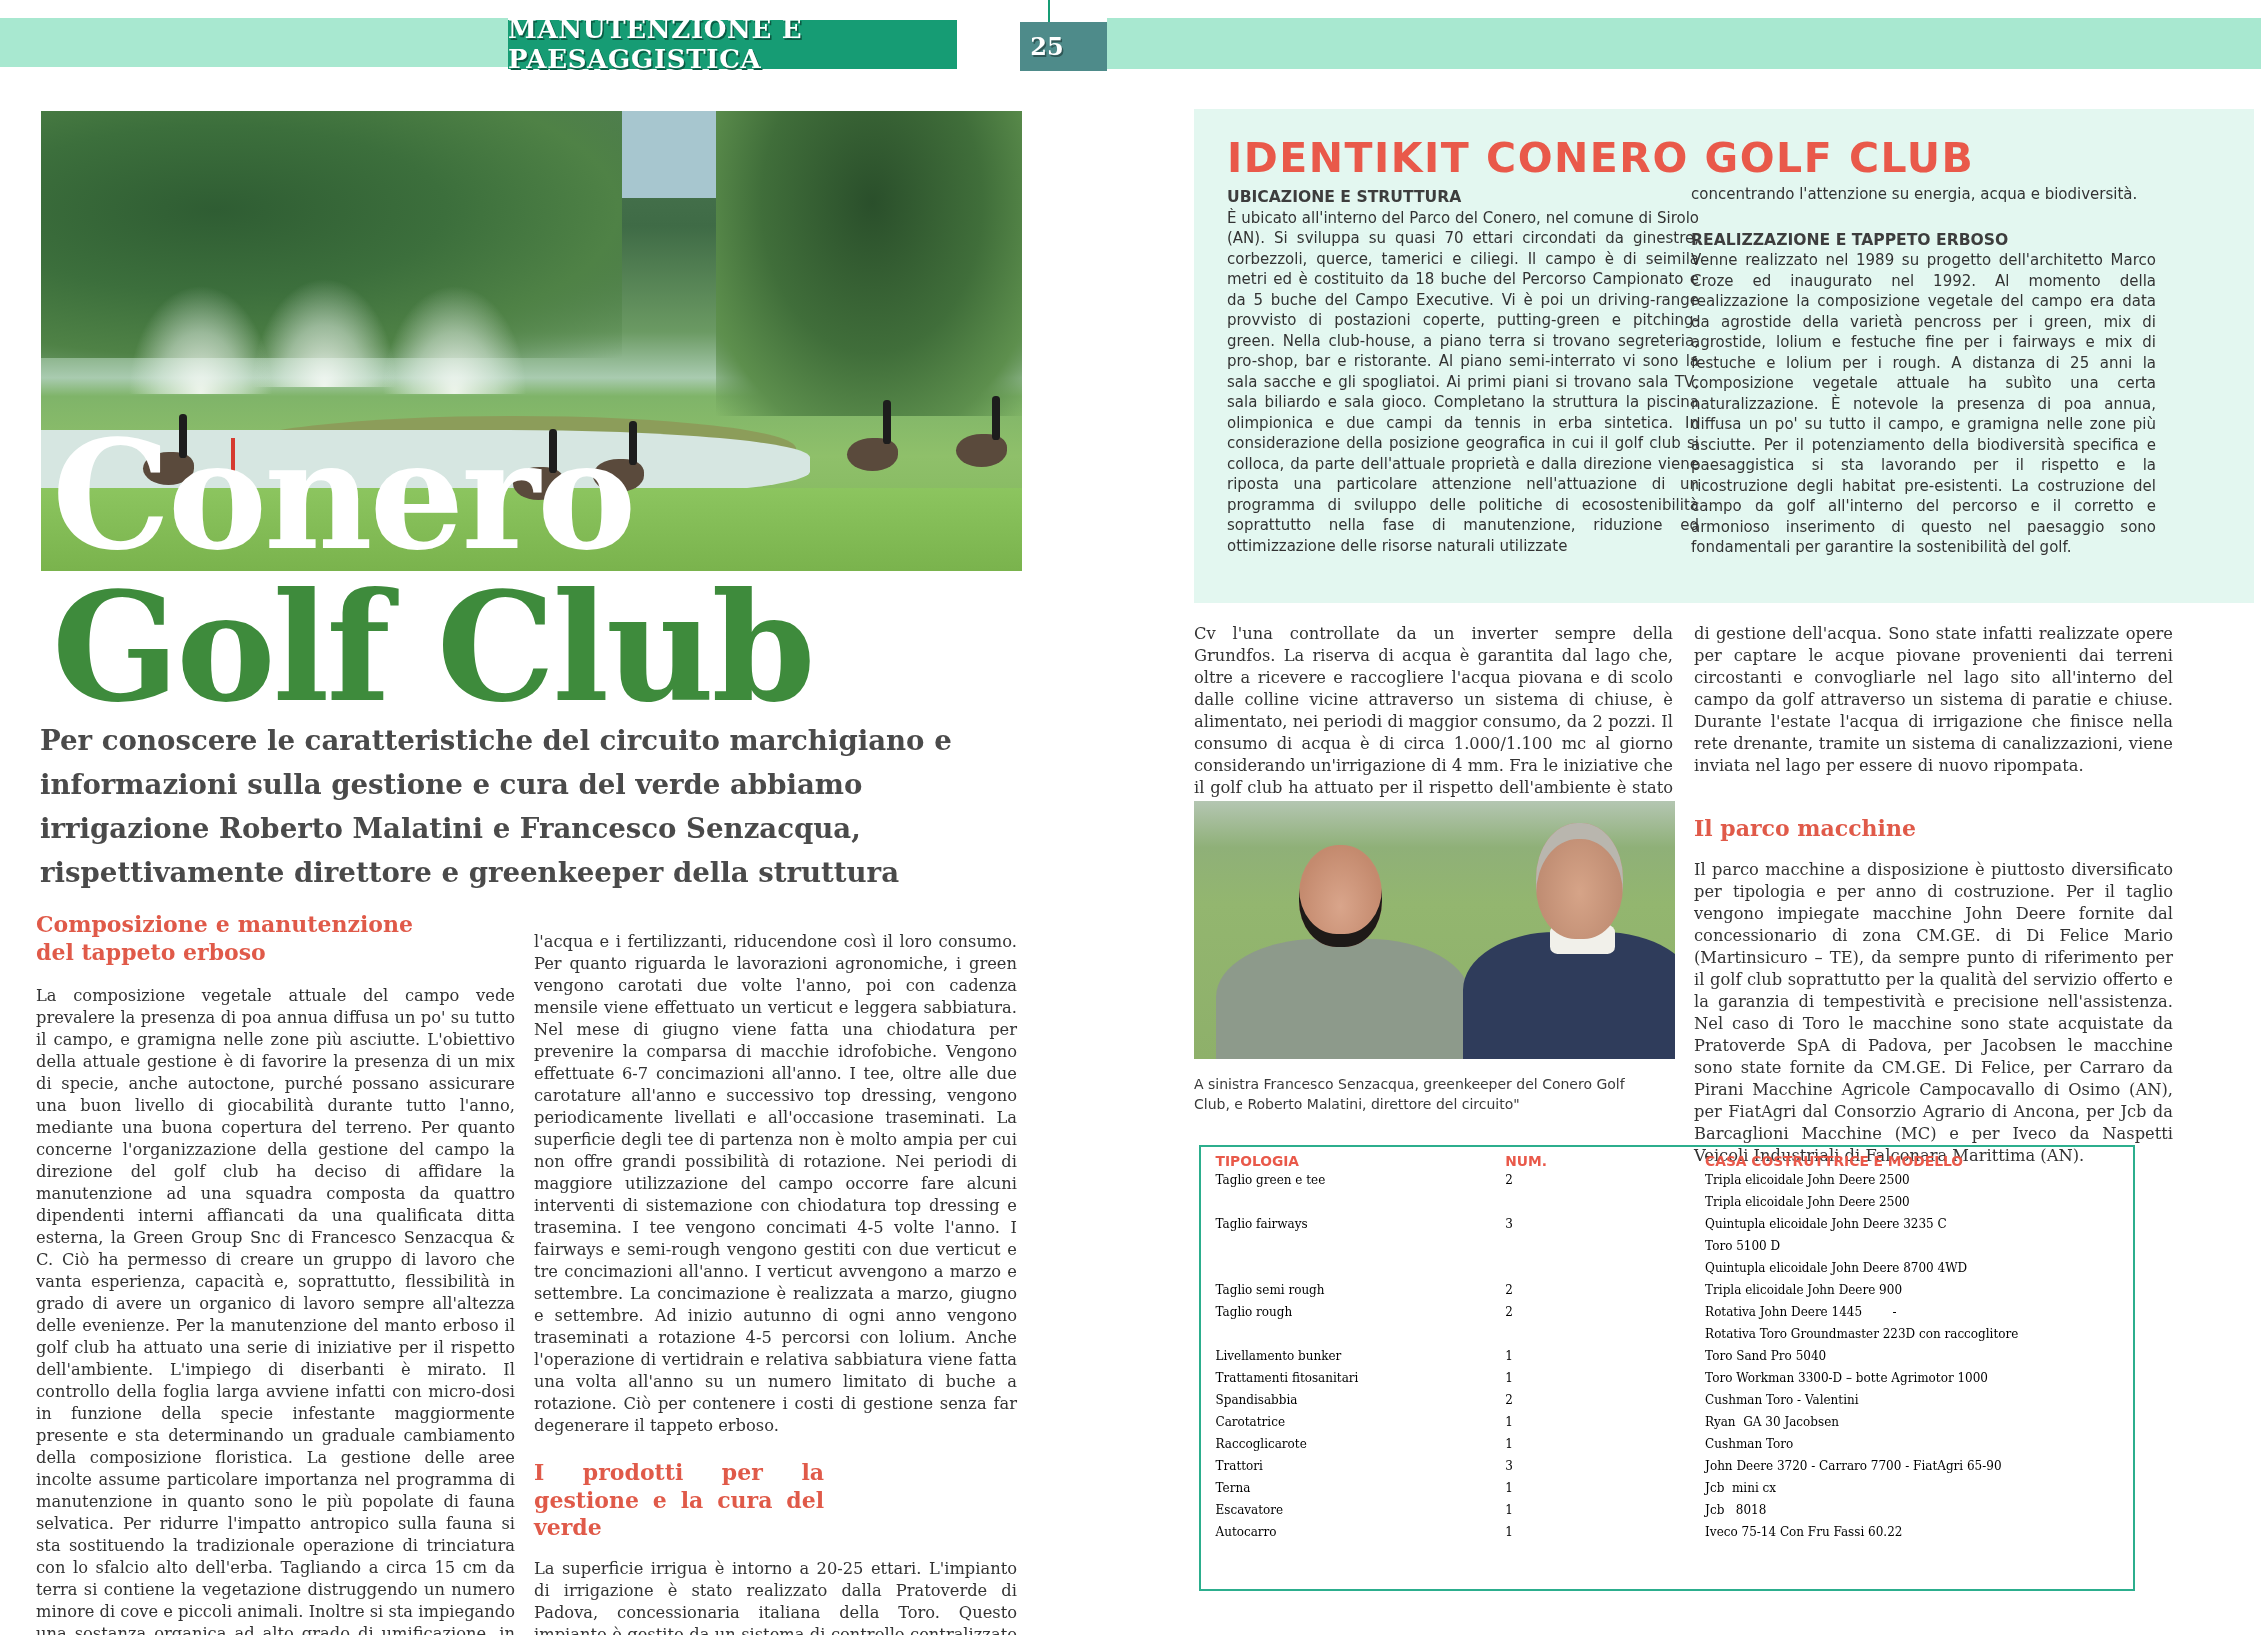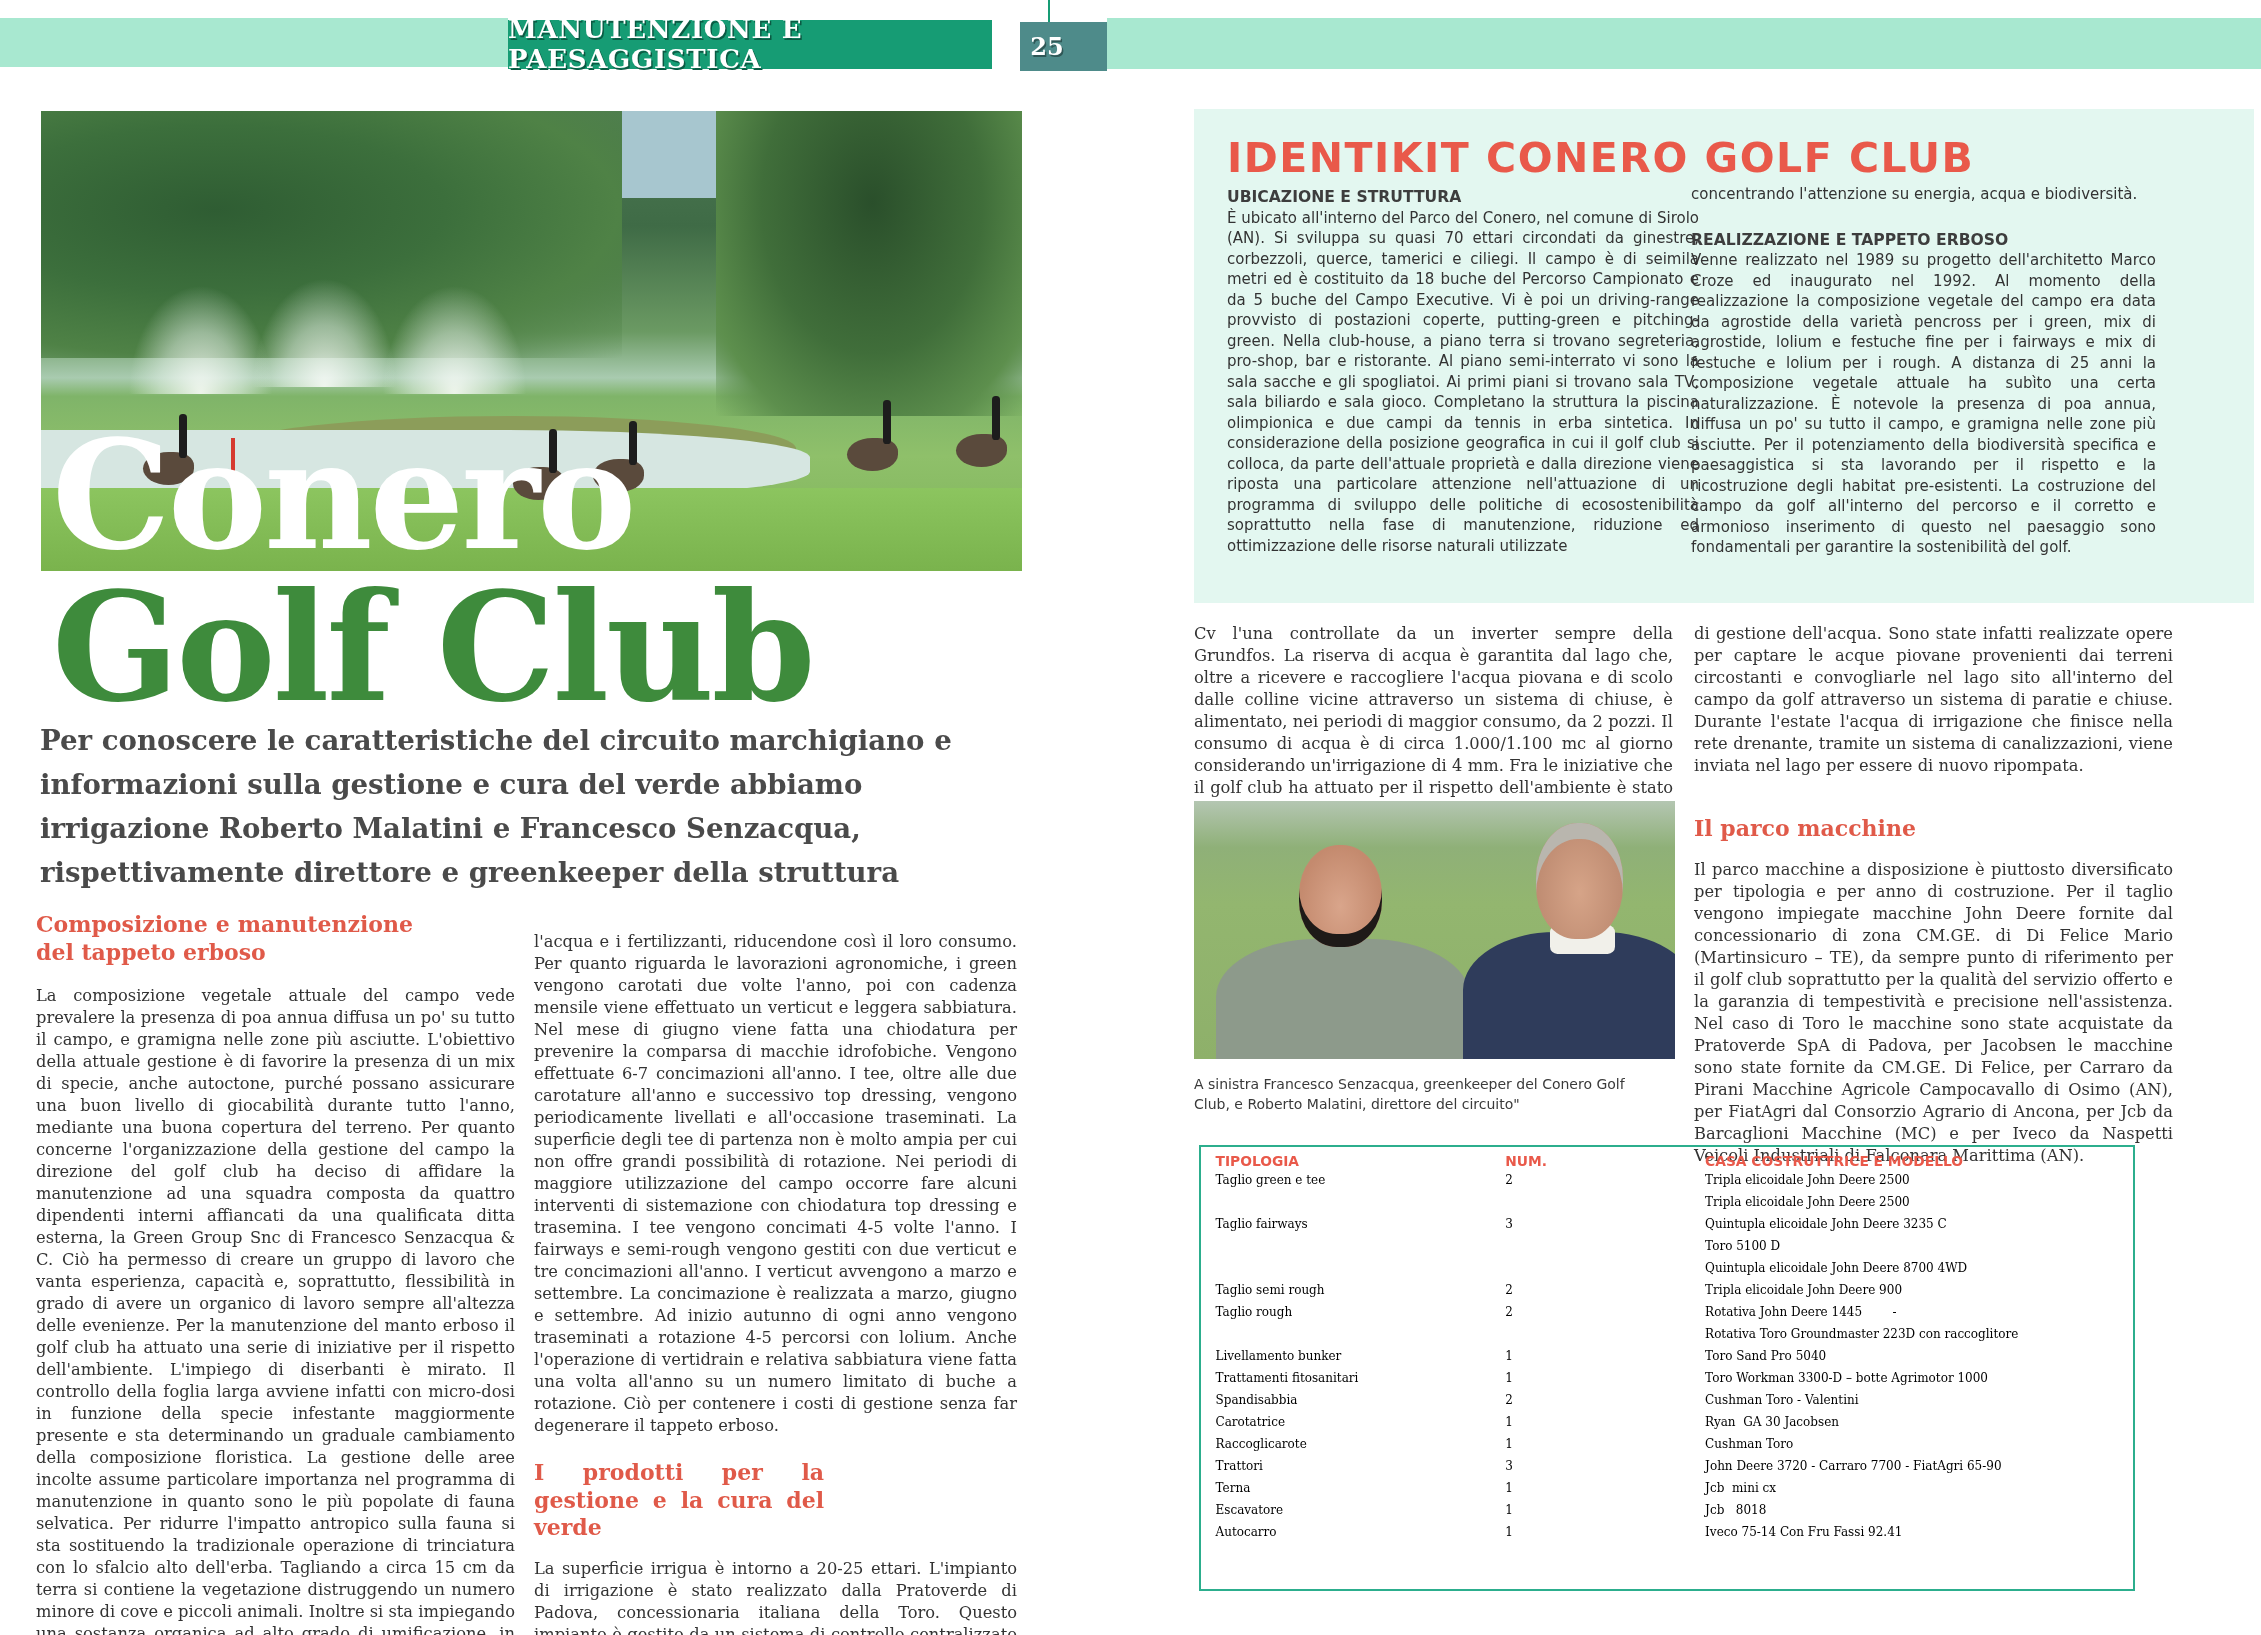--- a/index.html
+++ b/index.html
@@ -1,21 +1,21 @@
 <!DOCTYPE html>
 <html style="font-size:11.6px"><head>
 <meta charset="utf-8">
 <style>
   * { box-sizing: border-box; margin: 0; padding: 0; }
   html, body { width: 2261px; height: 1635px; background: #ffffff; overflow: hidden; }
   body { position: relative; font-family: "DejaVu Serif", "Liberation Serif", serif; color: #2b2b2b; }
 
   
   .band-left { position: absolute; left: 0; top: 18px; width: 508px; height: 49px; background: #a8e8d0; }
-  .band-title { position: absolute; left: 508px; top: 19.6px; width: 484px; height: 49px; background: #169c74;
+  .band-title { position: absolute; left: 508px; top: 19.6px; width: 449px; height: 49px; background: #169c74;
     display: flex; align-items: center; justify-content: flex-end; padding-right: 10.2px; }
   .band-title span { font-family: "DejaVu Serif", serif; font-weight: bold; color: #fff; font-size: 26px; letter-spacing: 0.7px;
     text-shadow: 1.5px 1.5px 0 #0b5a43; }
   .band-page { position: absolute; left: 1020px; top: 22px; width: 87px; height: 49px; background: #4e8b8a;
     display: flex; align-items: center; padding-left: 10.2px; }
   .band-page span { font-weight: bold; color: #ffffff; font-size: 24px; text-shadow: 1.5px 1.5px 0 #2f5756; }
   .band-right { position: absolute; left: 1107px; top: 18px; width: 1154px; height: 51px; background: #a8e8d0; }
   .band-tick { position: absolute; left: 1048px; top: 0; width: 2.2px; height: 22px; background: #169c74; }
 
   
@@ -252,18 +252,18 @@
           <td class="c3" style="white-space: pre;">Jcb  mini cx</td>
         </tr>
         <tr>
           <td class="c1" style="white-space: pre;">Escavatore</td>
           <td class="c2" style="white-space: pre;">1</td>
           <td class="c3" style="white-space: pre;">Jcb   8018</td>
         </tr>
         <tr>
           <td class="c1" style="white-space: pre;">Autocarro</td>
           <td class="c2" style="white-space: pre;">1</td>
-          <td class="c3" style="white-space: pre;">Iveco 75-14 Con Fru Fassi 92.41</td>
+          <td class="c3" style="white-space: pre;">Iveco 75-14 Con Fru Fassi 60.22</td>
         </tr>
       </tbody>
   </table>
 </div>
 
 
 </body></html>

